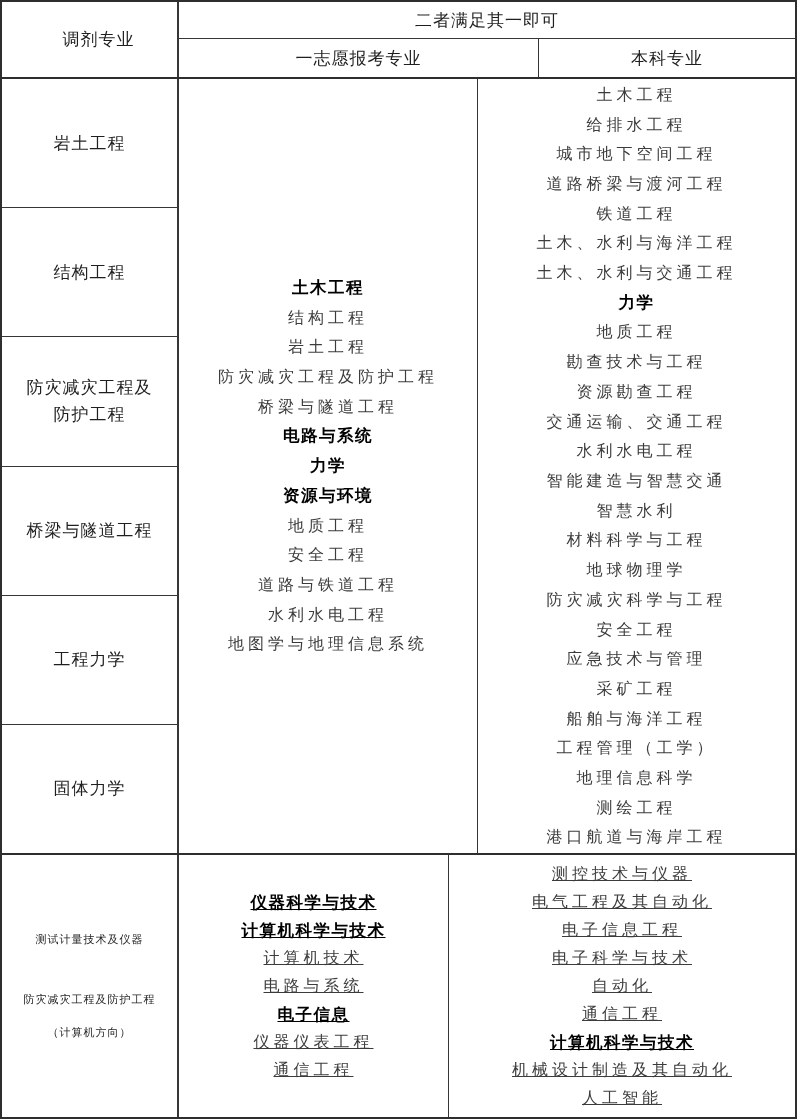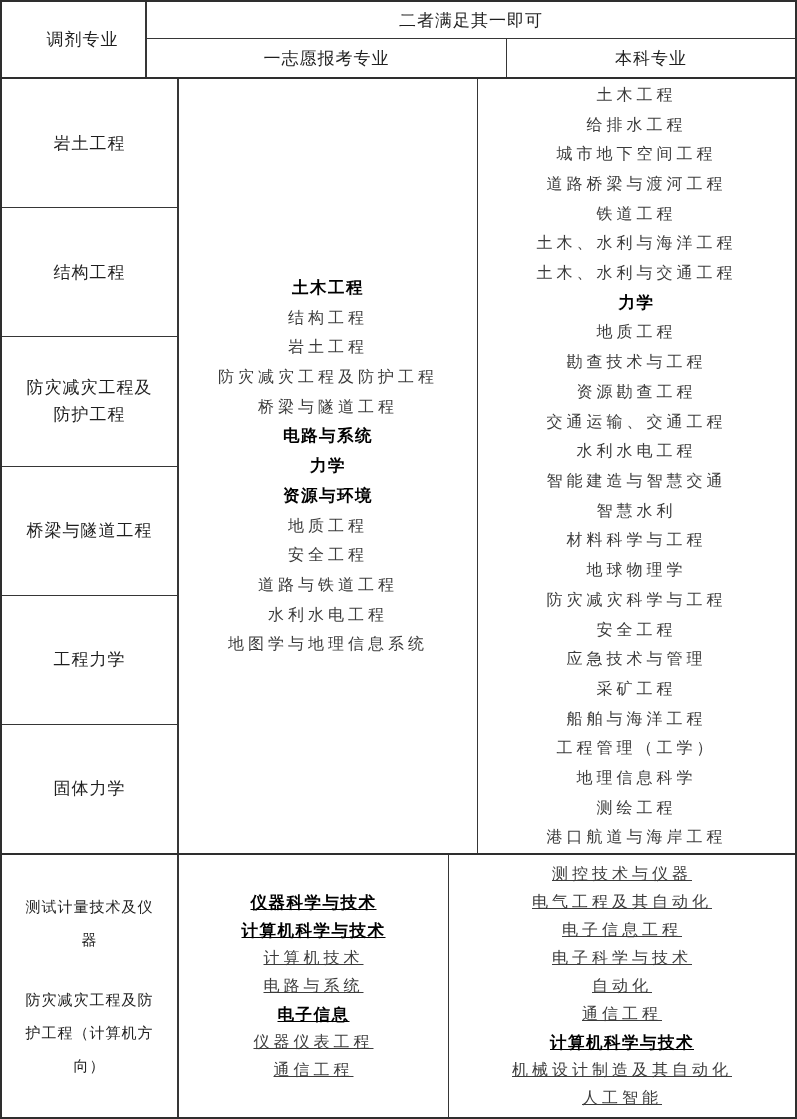--- a/index.html
+++ b/index.html
@@ -13,21 +13,21 @@
   .doc {
     position: absolute; left: 0; top: 0;
     width: 797px; height: 1119px;
     border: 2px solid #2e2e2e;
     background: #ffffff;
     display: flex; flex-direction: column;
   }
   
   .hdr { height: 77px; display: flex; border-bottom: 2px solid #2e2e2e; }
   .hdr-left {
-    width: 145px; border-right: 2px solid #363636;
+    width: 177px; border-right: 2px solid #363636;
     display: flex; align-items: center; justify-content: center;
     font-size: 17px; letter-spacing: 1px; padding-left: 18px;
   }
   .hdr-right { flex: 1; display: flex; flex-direction: column; }
   .hdr-cond {
     height: 37px; border-bottom: 1.5px solid #363636;
     display: flex; align-items: center; justify-content: center;
     font-size: 17px; letter-spacing: 1px;
   }
   .hdr-sub { flex: 1; display: flex; }
@@ -77,21 +77,21 @@
     font-size: 16.5px;
   }
   
   .body2 { height: 264px; border-top: 2px solid #2e2e2e; display: flex; }
   .leftcol2 {
     width: 177px; border-right: 2px solid #363636;
     display: flex; flex-direction: column; align-items: center; justify-content: center;
     padding: 0 21px; text-align: center;
   }
   .leftcol2 p {
-    font-size: 15px; letter-spacing: 1px; line-height: 33px;
+    font-size: 11px; letter-spacing: 1px; line-height: 33px;
   }
   .leftcol2 p:empty { height: 27px; }
   .midcol2 {
     width: 270px; border-right: 1.5px solid #363636;
     display: flex; flex-direction: column; align-items: center; justify-content: center;
     overflow: hidden;
   }
   .rightcol2 {
     flex: 1;
     display: flex; flex-direction: column; align-items: center; justify-content: center;

